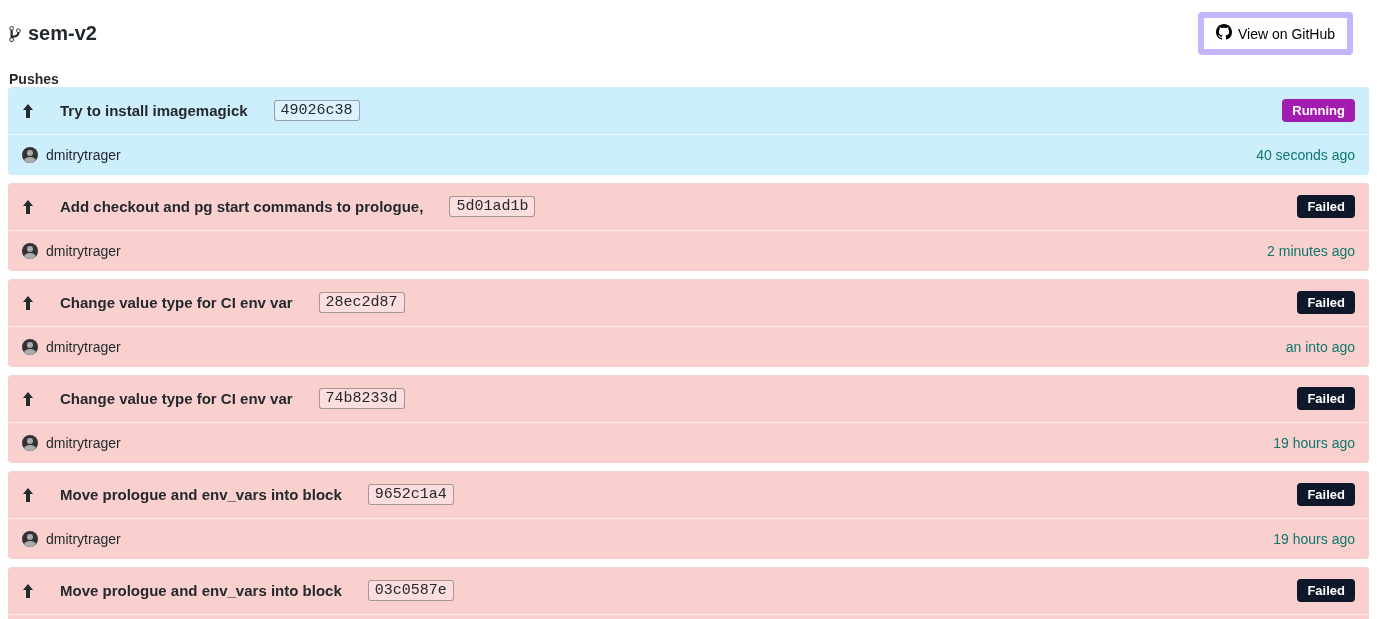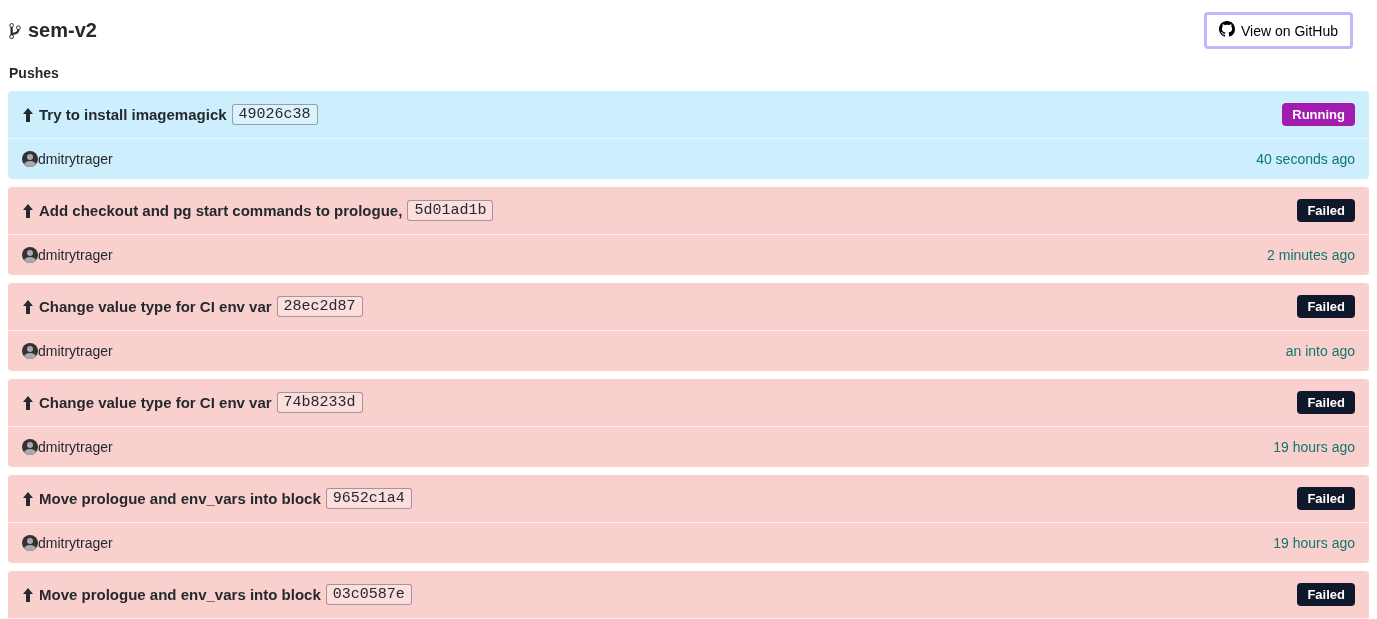--- a/index.html
+++ b/index.html
@@ -29,32 +29,31 @@
     }
     .branch-icon {
       margin-right: 6px;
       display: inline-flex;
       align-items: center;
     }
     .github-button {
       display: inline-flex;
       align-items: center;
       padding: 6px 12px;
-      border: 3px solid #c4b5fd;
+      border: 6px solid #c4b5fd;
       border-radius: 4px;
       background: #fff;
       font-size: 14px;
       font-weight: 500;
       cursor: pointer;
       gap: 6px;
     }
     .section-title {
       font-size: 14px;
       font-weight: 700;
-      margin-bottom: 10px;
       padding-left: 1px;
     }
     .pushes-list {
       display: flex;
       flex-direction: column;
       gap: 8px;
     }
     .push-card {
       border-radius: 4px;
       overflow: hidden;
@@ -74,21 +73,21 @@
     .push-row-bottom {
       display: flex;
       align-items: center;
       justify-content: space-between;
       padding: 12px 14px;
       border-top: 1px solid rgba(255,255,255,0.6);
     }
     .push-title-group {
       display: flex;
       align-items: center;
-      gap: 5px;
+      gap: 26px;
     }
     .push-arrow-icon {
       display: inline-flex;
       align-items: center;
       justify-content: center;
       width: 12px;
     }
     .push-title {
       font-weight: 700;
       font-size: 15px;
@@ -110,21 +109,21 @@
     }
     .status-badge.running {
       background: #a21caf;
     }
     .status-badge.failed {
       background: #0f172a;
     }
     .author-group {
       display: flex;
       align-items: center;
-      gap: 0;
+      gap: 8px;
     }
     .avatar {
       width: 16px;
       height: 16px;
       border-radius: 50%;
       background: #333;
       display: inline-block;
       position: relative;
       overflow: hidden;
     }

